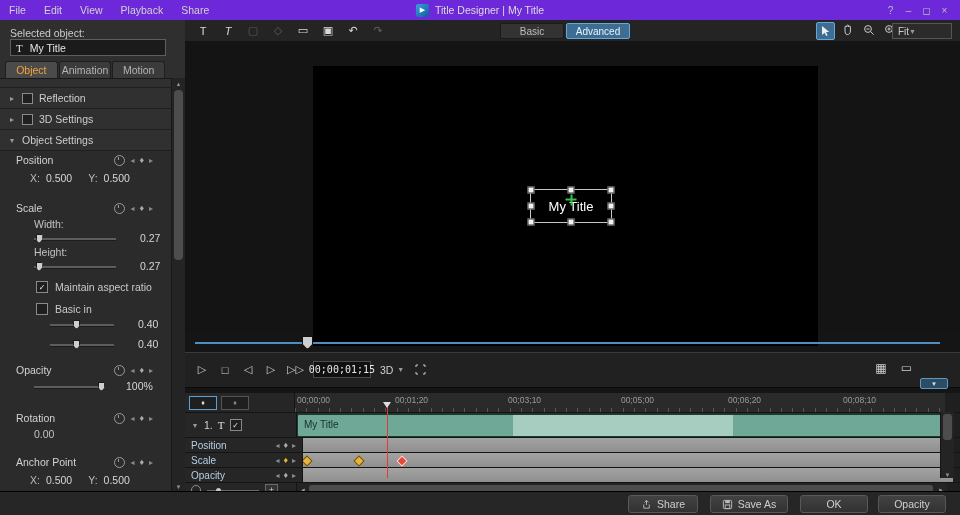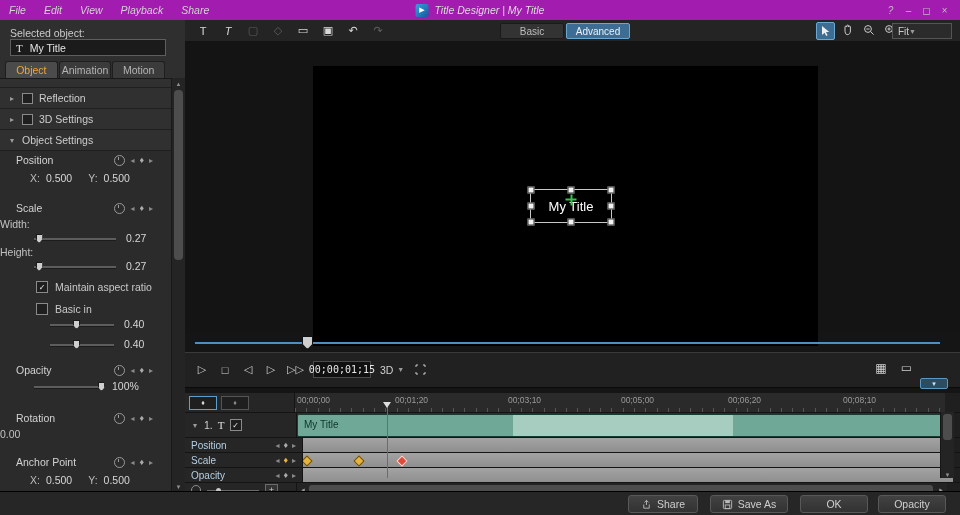--- a/index.html
+++ b/index.html
@@ -1,19 +1,19 @@
 <!DOCTYPE html>
 <html><head>
 <meta charset="utf-8">
 <style>
   html,body{margin:0;padding:0}
   body{width:960px;height:515px;position:relative;overflow:hidden;background:#1d1d1d;
        font-family:"Liberation Sans","DejaVu Sans",sans-serif;font-size:11px;color:#ccc;}
   
-  .titlebar{position:absolute;top:0;left:0;right:0;height:20px;background:#a21caf;border-bottom:1px solid #000;display:flex;align-items:center;font-style:italic;}
+  .titlebar{position:absolute;top:0;left:0;right:0;height:20px;background:#6d28d9;border-bottom:1px solid #000;display:flex;align-items:center;}
   .menu{padding:0 9px;font-size:10.5px;color:#d2d2d2;cursor:default}
   .tb-center{position:absolute;left:50%;transform:translateX(-50%);display:flex;align-items:center;gap:6px;font-size:10.5px;color:#ddd}
   .app-icon{width:13px;height:13px;border-radius:2px;background:linear-gradient(135deg,#37a0e0,#145a9a);display:flex;align-items:center;justify-content:center;color:#fff;font-size:7px}
   .tb-right{margin-left:auto;display:flex;gap:3px;padding-right:8px}
   .win-btn{width:15px;text-align:center;color:#bdbdbd;font-size:10px}
   
   .left-panel{position:absolute;top:20px;left:0;width:185px;bottom:23px;background:#2f2f2f;border-right:1px solid #101010}
   .sel-label{position:absolute;top:7px;left:10px;font-size:10.5px;color:#cbcbcb}
   .obj-input{position:absolute;top:19px;left:10px;width:144px;height:15px;background:#1b1b1b;border:1px solid #5e5e5e;display:flex;align-items:center;gap:7px;padding:0 5px}
   .obj-t{font-family:"Liberation Serif","DejaVu Serif",serif;color:#e2e2e2;font-size:11px}
@@ -29,29 +29,29 @@
   .cb.sm{width:9px;height:9px}
   .gh{height:18px;display:flex;align-items:center;padding:0 18px 0 16px;color:#d2d2d2;font-size:10.5px}
   .kfc{margin-left:auto;display:flex;align-items:center;gap:5px}
   .kclock{width:9px;height:9px;border:1px solid #9a9a9a;border-radius:50%;position:relative;flex:none}
   .kclock::after{content:"";position:absolute;left:3px;top:1px;width:1px;height:3px;background:#9a9a9a}
   .karr{color:#8b8b8b;font-size:8px}
   .kdia{color:#ababab;font-size:9px;line-height:1}
   .pv{height:18px;display:flex;align-items:center;padding-left:30px;color:#c7c7c7;font-size:10.5px}
   .pv b{font-weight:normal;margin-right:6px;color:#bdbdbd}
   .pv .v{margin-right:16px;color:#d6d6d6}
-  .lblrow{height:14px;display:flex;align-items:center;color:#c2c2c2;font-size:10.5px}
+  .lblrow{height:14px;display:flex;align-items:center;padding-left:34px;color:#c2c2c2;font-size:10.5px}
   .slrow{height:14px;display:flex;align-items:center;padding-left:34px}
   .slrow.deep{padding-left:50px}
   .sltrack{position:relative;width:82px;height:10px;flex:none}
   .sltrack.mid{width:64px}
   .sltrack.op{width:68px}
   .sltrack::before{content:"";position:absolute;left:0;right:0;top:5px;height:2px;background:#5d5d5d;border-bottom:1px solid #1c1c1c}
   .slthumb{position:absolute;top:1px;width:7px;height:9px;background:#cfcfcf;border:1px solid #1a1a1a;box-sizing:border-box;clip-path:polygon(0 0,100% 0,100% 55%,50% 100%,0 55%)}
-  .slval{margin-left:10px;color:#d6d6d6;font-size:10.5px}
+  .slval{margin-left:24px;color:#d6d6d6;font-size:10.5px}
   .cbrow{height:16px;display:flex;align-items:center;gap:7px;padding-left:36px;color:#c9c9c9;font-size:10.5px}
   .sp6{height:6px}.sp10{height:10px}.sp12{height:12px}.sp16{height:16px}
   .vscroll{position:absolute;top:58px;right:0;width:13px;bottom:0;background:#242424;border-left:1px solid #191919}
   .vscroll .arr{height:11px;display:flex;align-items:center;justify-content:center;font-size:6px;color:#8f8f8f}
   .vscroll .thumb{position:absolute;top:12px;left:2px;width:9px;height:170px;background:#4d4d4d;border-radius:4px}
   .vscroll .arr.dn{position:absolute;bottom:0;left:0;right:0}
   
   .main{position:absolute;left:185px;top:20px;right:0;bottom:23px;background:#151515}
   .toolbar{position:absolute;top:0;left:0;right:0;height:21px;background:#242424;border-bottom:1px solid #0c0c0c;display:flex;align-items:center}
   .t-icons{display:flex;align-items:center;gap:9px;padding-left:10px}

